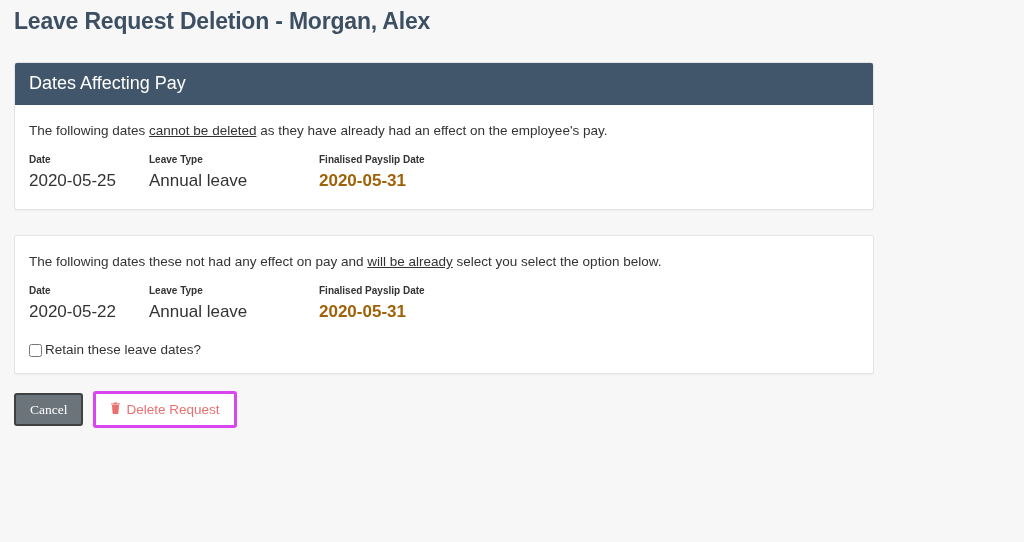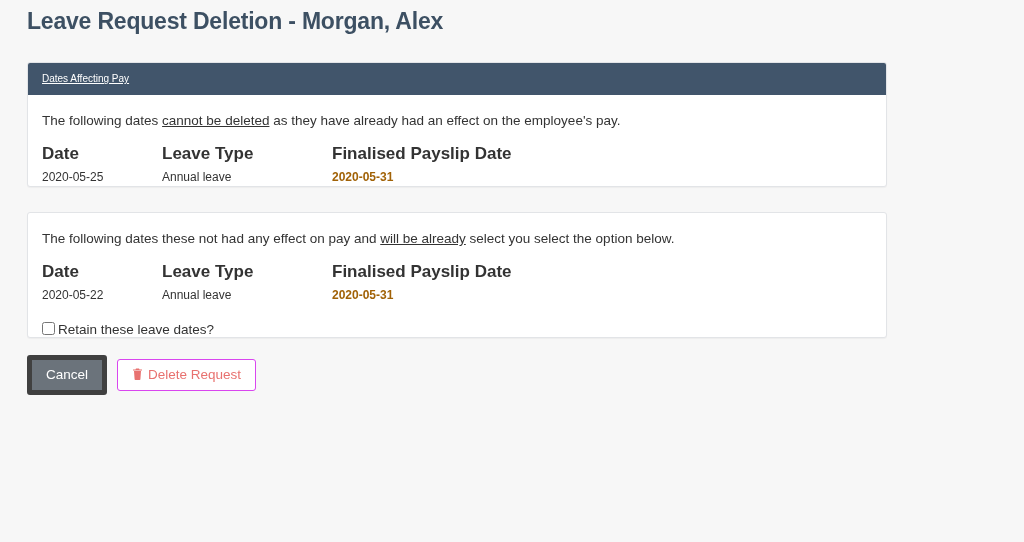--- a/index.html
+++ b/index.html
@@ -13,88 +13,86 @@
     font-family: "Liberation Sans", sans-serif;
     font-size: 13.5px;
     color: #333333;
     overflow: hidden;
   }
   .page {
     position: relative;
     width: 888px;
     height: 542px;
     box-sizing: border-box;
-    margin-left: 13px;
   }
   .page-title {
     font-size: 23px;
     font-weight: bold;
     color: #3d5063;
     padding: 8px 0 0 14px;
     letter-spacing: -0.2px;
   }
   .panel {
     background: #ffffff;
     border: 1px solid #e2e4e7;
     border-radius: 3px;
     margin: 0 14px;
     box-shadow: 0 1px 1px rgba(0,0,0,0.04);
   }
   .panel-1 { margin-top: 27px; }
   .panel-2 { margin-top: 25px; }
   .panel-header {
     background: #41556b;
     color: #ffffff;
-    font-size: 10px;
+    font-size: 18px;
     padding: 10px 14px 11px 14px;
     border-radius: 2px 2px 0 0;
-    text-decoration: underline;
   }
   .panel-body {
-    padding: 14px 14px 0 14px;
+    padding: 14px 14px 16px 14px;
   }
   .intro {
     font-size: 13.5px;
     color: #333333;
     margin: 4px 0 16px 0;
   }
   .u {
     text-decoration: underline;
   }
   table.dates {
     border-collapse: collapse;
     width: 100%;
   }
   table.dates th {
     text-align: left;
     font-weight: bold;
-    font-size: 17px;
+    font-size: 10px;
     color: #333333;
     padding: 0 0 5px 0;
   }
   table.dates td {
     text-align: left;
-    font-size: 12px;
+    font-size: 17px;
     color: #333333;
     padding: 1px 0 2px 0;
   }
   th.c0, td.c0 { width: 120px; }
   th.c1, td.c1 { width: 170px; }
   th.c2, td.c2 { width: auto; }
   a.payslip-link {
     color: #a16207;
     text-decoration: none;
     font-weight: bold;
   }
   .checkbox-row {
     margin-top: 18px;
     font-size: 13.5px;
     color: #333333;
     display: flex;
-    align-items: flex-start;
+    align-items: flex-end;
   }
   .checkbox-row input[type="checkbox"] {
     margin: 0 3px 0 0;
     width: 13px;
     height: 13px;
   }
   .actions {
     margin: 17px 0 0 14px;
     display: flex;
     align-items: center;
@@ -105,26 +103,27 @@
     font-size: 13.5px;
     border-radius: 3px;
     padding: 8px 14px;
     cursor: pointer;
     line-height: 1;
     display: inline-flex;
     align-items: center;
   }
   .btn-cancel {
     background: #6b737b;
-    border: 5px solid #404040;
+    border: 2px solid #404040;
     color: #ffffff;
+    font-family: Liberation Serif, serif;
   }
   .btn-delete {
     background: #ffffff;
-    border: 1px solid #d946ef;
+    border: 3px solid #d946ef;
     color: #e8716f;
   }
   .btn-delete .trash {
     margin-right: 5px;
     display: inline-block;
   }
 </style>
 </head>
 <body>
 

